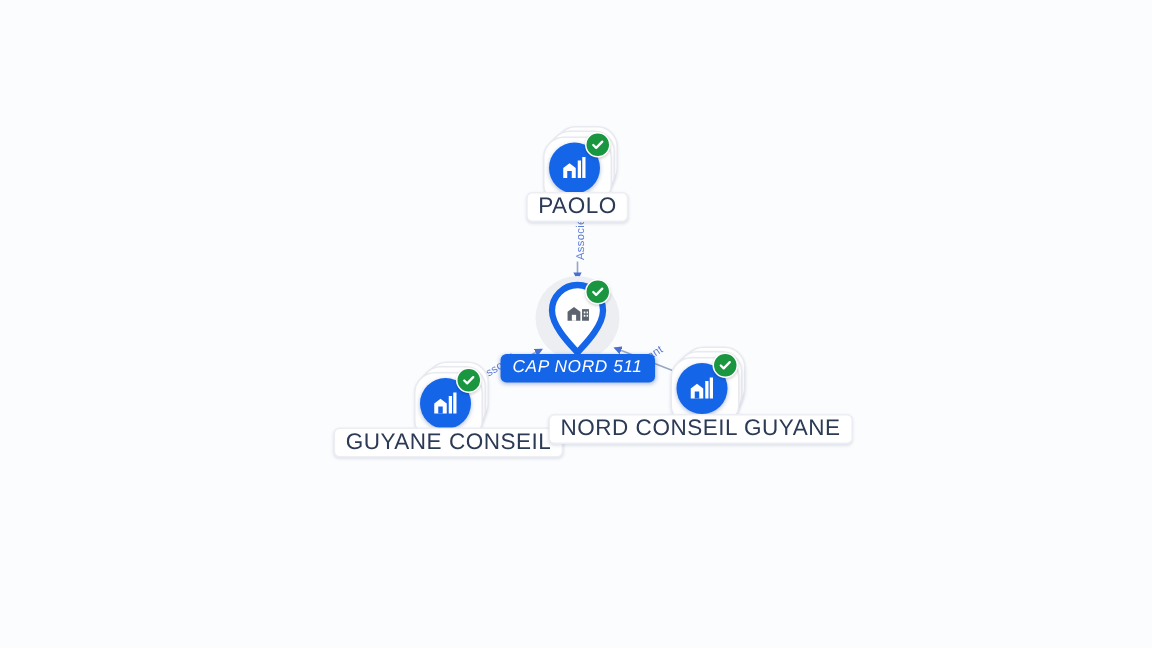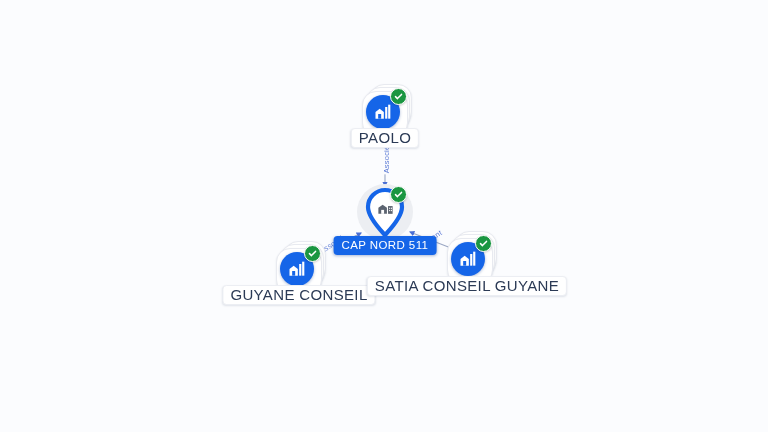--- a/index.html
+++ b/index.html
@@ -268,21 +268,21 @@
           <rect x="18.2" y="3.2" width="2.6" height="16.8" fill="#ffffff"></rect>
         </svg>
       </div>
       <div class="check-badge">
         <svg width="9" height="9" viewBox="0 0 12 12" aria-hidden="true">
           <path d="M2 6.2 L4.6 8.8 L10 3.2" fill="none" stroke="#ffffff" stroke-width="2" stroke-linecap="round" stroke-linejoin="round"></path>
         </svg>
       </div>
     </div>
   </div>
-  <div class="node-label" style="left:467px; top:276px;">SATIA CONSEIL GUYANE</div>
+  <div class="node-label" style="left:467px; top:276px;">NORD CONSEIL GUYANE</div>
 
   <div class="node" id="node-center" style="left:385px; top:214px;">
     <div class="halo"></div>
     <div class="pin">
       <svg width="42" height="52" viewBox="0 0 42 52" aria-hidden="true">
         <path d="M21 3
                  C11.6 3 4 10.6 4 20
                  C4 30.5 16 42.5 21 48
                  C26 42.5 38 30.5 38 20
                  C38 10.6 30.4 3 21 3 Z" fill="#ffffff" stroke="#1565e8" stroke-width="4.2"></path>
@@ -298,15 +298,15 @@
           <rect x="19" y="15" width="1.2" height="1.6" fill="#ffffff"></rect>
         </svg>
       </div>
       <div class="pin-check">
         <svg width="9" height="9" viewBox="0 0 12 12" aria-hidden="true">
           <path d="M2 6.2 L4.6 8.8 L10 3.2" fill="none" stroke="#ffffff" stroke-width="2" stroke-linecap="round" stroke-linejoin="round"></path>
         </svg>
       </div>
     </div>
   </div>
-  <div class="label-root" style="left:385px; top:236px;">CAP NORD 511</div>
+  <div class="label-root" style="left:385px; top:236px;font-style:italic;">CAP NORD 511</div>
 
 </div>
 
 </body></html>

